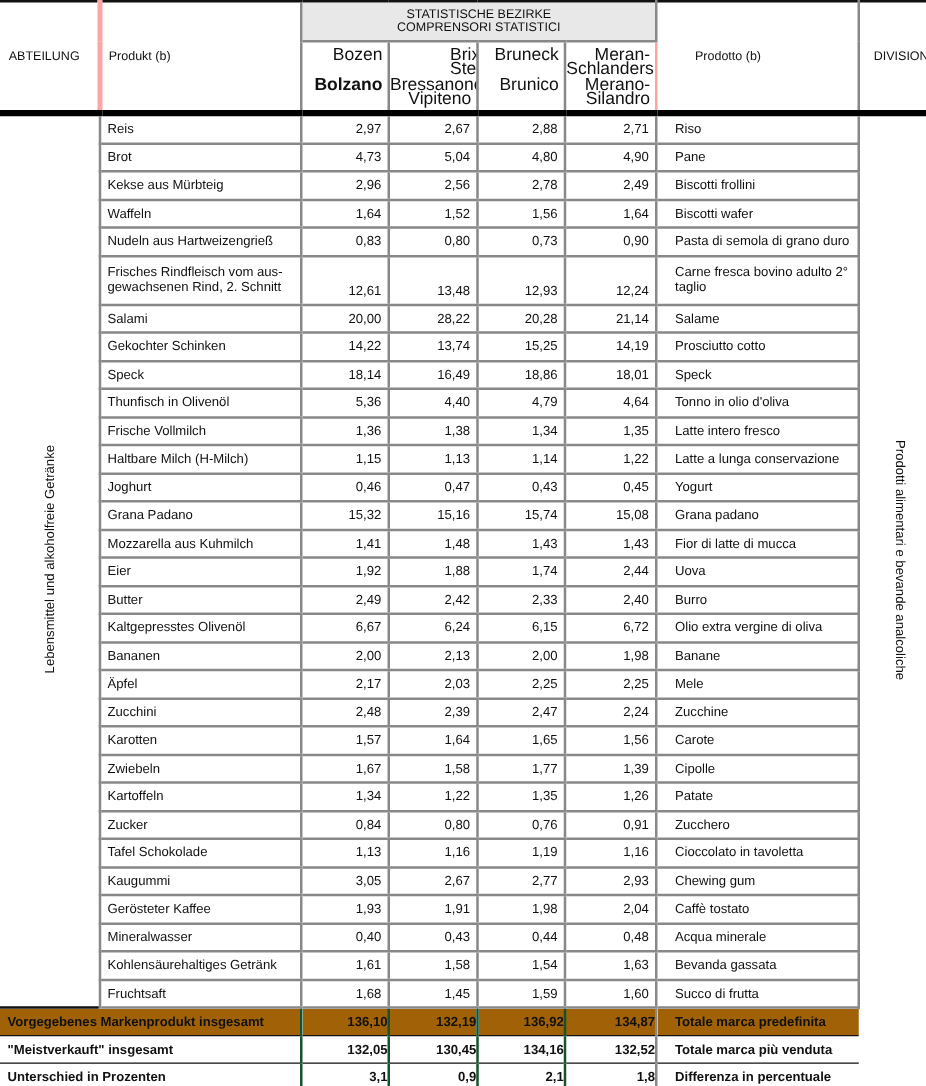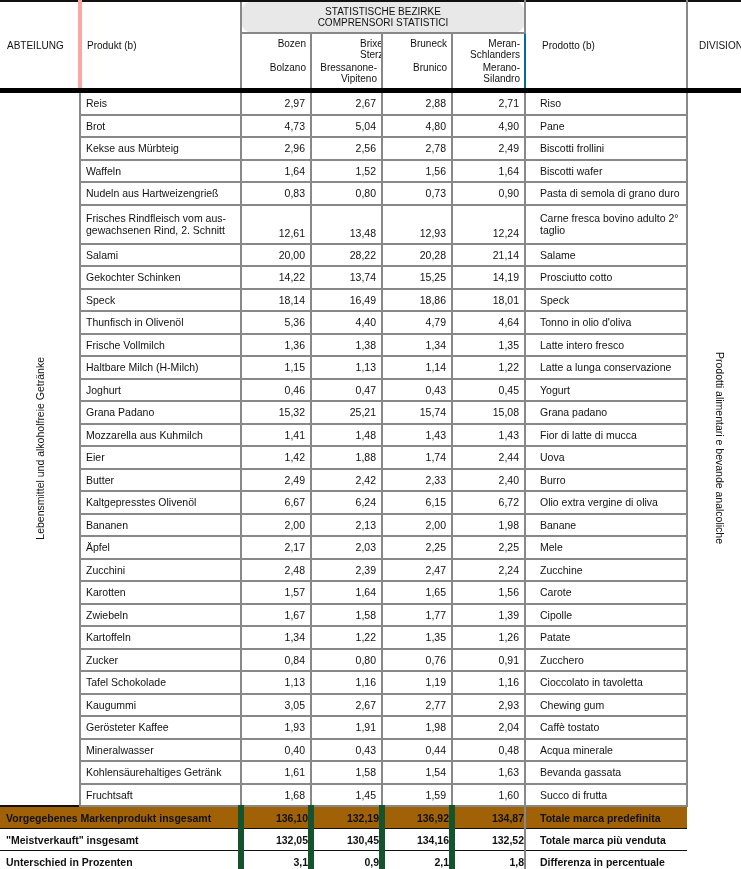--- a/index.html
+++ b/index.html
@@ -3,45 +3,45 @@
 <meta charset="utf-8">
 <style>
   html, body { margin: 0; padding: 0; background: #ffffff; }
   body { width: 741px; height: 869px; overflow: hidden; position: relative;
          font-family: "Liberation Sans", sans-serif; color: #111; font-size: 10.5px; }
   table { border-collapse: collapse; position: absolute; left: 0; top: 0; table-layout: fixed; width: 752px; }
   td, th { padding: 0; font-weight: normal; vertical-align: middle; overflow: hidden; white-space: nowrap; }
   col.c-abt { width: 80px; } col.c-prod { width: 161px; }
   col.c-n1 { width: 70px; } col.c-n2 { width: 71px; } col.c-n3 { width: 70px; } col.c-n4 { width: 73px; }
   col.c-prodit { width: 162px; } col.c-div { width: 65px; }
-  .h-top { border-top: 2px solid #111; border-radius: 12px; }
+  .h-top { border-top: 2px solid #111; }
   .hdr-abt { padding-left: 7px; font-size: 10px; }
   .hdr-prod { border-left: 4px solid #fca5a5; padding-left: 5px; font-size: 10px; }
   .hdr-group { background: #e8e8e8; border-left: 2px solid #888; border-right: 2px solid #888;
                text-align: center; font-size: 10px; height: 30px; line-height: 11px; }
   .hdr-region { border-top: 2px solid #888; border-left: 2px solid #888; text-align: right;
-                padding-right: 4px; font-size: 10px; line-height: 11px; vertical-align: top; height: 54px; }
+                padding-right: 4px; font-size: 14px; line-height: 11px; vertical-align: top; height: 54px; }
   .hdr-region .de { display: block; padding-top: 4px; height: 24px; }
-  .hdr-prodit { padding-left: 16px; font-size: 10px; border-left: 2px solid #0369a1; border-right: 2px solid #888; margin-left: 44px; }
+  .hdr-prodit { padding-left: 30px; font-size: 10px; border-left: 2px solid #fca5a5; border-right: 2px solid #888; margin-left: 44px; }
   .hdr-div { padding-left: 11px; font-size: 10px; }
   tr.body td { height: 20.5px; }
   tr.first td { border-top: 5px solid #000000; }
   .side { vertical-align: middle; text-align: center; }
   .side-left { border-right: 2px solid #888; }
   .vtext { writing-mode: vertical-rl; transform: rotate(180deg); display: inline-block; font-size: 10.5px; }
   .vtext-r { writing-mode: vertical-rl; display: inline-block; font-size: 10.5px; }
   .p-de { padding-left: 5px; border-bottom: 2px solid #888; font-size: 10.5px; }
   .num { text-align: right; padding-right: 5px; border-left: 2px solid #888; border-bottom: 2px solid #888; font-size: 10.5px; }
   .p-it { padding-left: 14px; border-left: 2px solid #888; border-right: 2px solid #888; border-bottom: 2px solid #888; font-size: 10.5px; }
   tr.tall td.p-de, tr.tall td.p-it { white-space: normal; line-height: 12px; }
   tr.tall td { height: 33px; }
   tr.tall td.num { vertical-align: bottom; padding-bottom: 4px; }
   tr.sum td { font-weight: bold; height: 21px; font-size: 10.5px; }
   tr.sum td.lbl { padding-left: 6px; }
-  tr.sum td.numb { text-align: right; padding-right: 0; border-left: 6px solid #14532d; }
+  tr.sum td.numb { text-align: right; padding-right: 0; border-left: 2px solid #14532d; }
   tr.sum td.lblit { padding-left: 14px; border-left: 2px solid #888; }
   tr.s1 td { background: #a16207; border-top: 2px solid #111; border-bottom: 1px solid #111; }
   tr.s1 td.nobg { background: #fff; border-top: none; border-bottom: none; }
   tr.s2 td { border-bottom: 1px solid #111; }
   tr.s2 td.nobg, tr.s3 td.nobg { border-bottom: none; }
   tr.s3 td { border-bottom: 2px solid #111; }
 </style>
 </head>
 <body>
 
@@ -63,21 +63,21 @@
       <th colspan="4" class="h-top hdr-group">
         <div>STATISTISCHE BEZIRKE</div>
         <div>COMPRENSORI STATISTICI</div>
       </th>
       <th rowspan="2" class="h-top hdr-prodit" style="text-align:left">Prodotto (b)</th>
       <th rowspan="2" class="h-top hdr-div" style="text-align:left">DIVISIONE</th>
     </tr>
     <tr id="region-row">
         <th class="hdr-region">
           <span class="de" style="white-space: pre-line;">Bozen</span>
-          <span style="display: block; white-space: pre-line;">Bolzano</span>
+          <span style="display: block; white-space: pre-line; font-weight: bold;">Bolzano</span>
         </th>
         <th class="hdr-region">
           <span class="de" style="white-space: pre-line; padding-left: 48px;">Brixen-
 Sterzing</span>
           <span style="display: block; white-space: pre-line;">Bressanone-
 Vipiteno</span>
         </th>
         <th class="hdr-region">
           <span class="de" style="white-space: pre-line;">Bruneck</span>
           <span style="display: block; white-space: pre-line;">Brunico</span>
@@ -193,36 +193,36 @@
         <td class="p-de">Joghurt</td>
         <td class="num">0,46</td>
         <td class="num">0,47</td>
         <td class="num">0,43</td>
         <td class="num">0,45</td>
         <td class="p-it">Yogurt</td>
       </tr>
       <tr class="body">
         <td class="p-de">Grana Padano</td>
         <td class="num">15,32</td>
-        <td class="num">25,21</td>
+        <td class="num">15,16</td>
         <td class="num">15,74</td>
         <td class="num">15,08</td>
         <td class="p-it">Grana padano</td>
       </tr>
       <tr class="body">
         <td class="p-de">Mozzarella aus Kuhmilch</td>
         <td class="num">1,41</td>
         <td class="num">1,48</td>
         <td class="num">1,43</td>
         <td class="num">1,43</td>
         <td class="p-it">Fior di latte di mucca</td>
       </tr>
       <tr class="body">
         <td class="p-de">Eier</td>
-        <td class="num">1,42</td>
+        <td class="num">1,92</td>
         <td class="num">1,88</td>
         <td class="num">1,74</td>
         <td class="num">2,44</td>
         <td class="p-it">Uova</td>
       </tr>
       <tr class="body">
         <td class="p-de">Butter</td>
         <td class="num">2,49</td>
         <td class="num">2,42</td>
         <td class="num">2,33</td>

